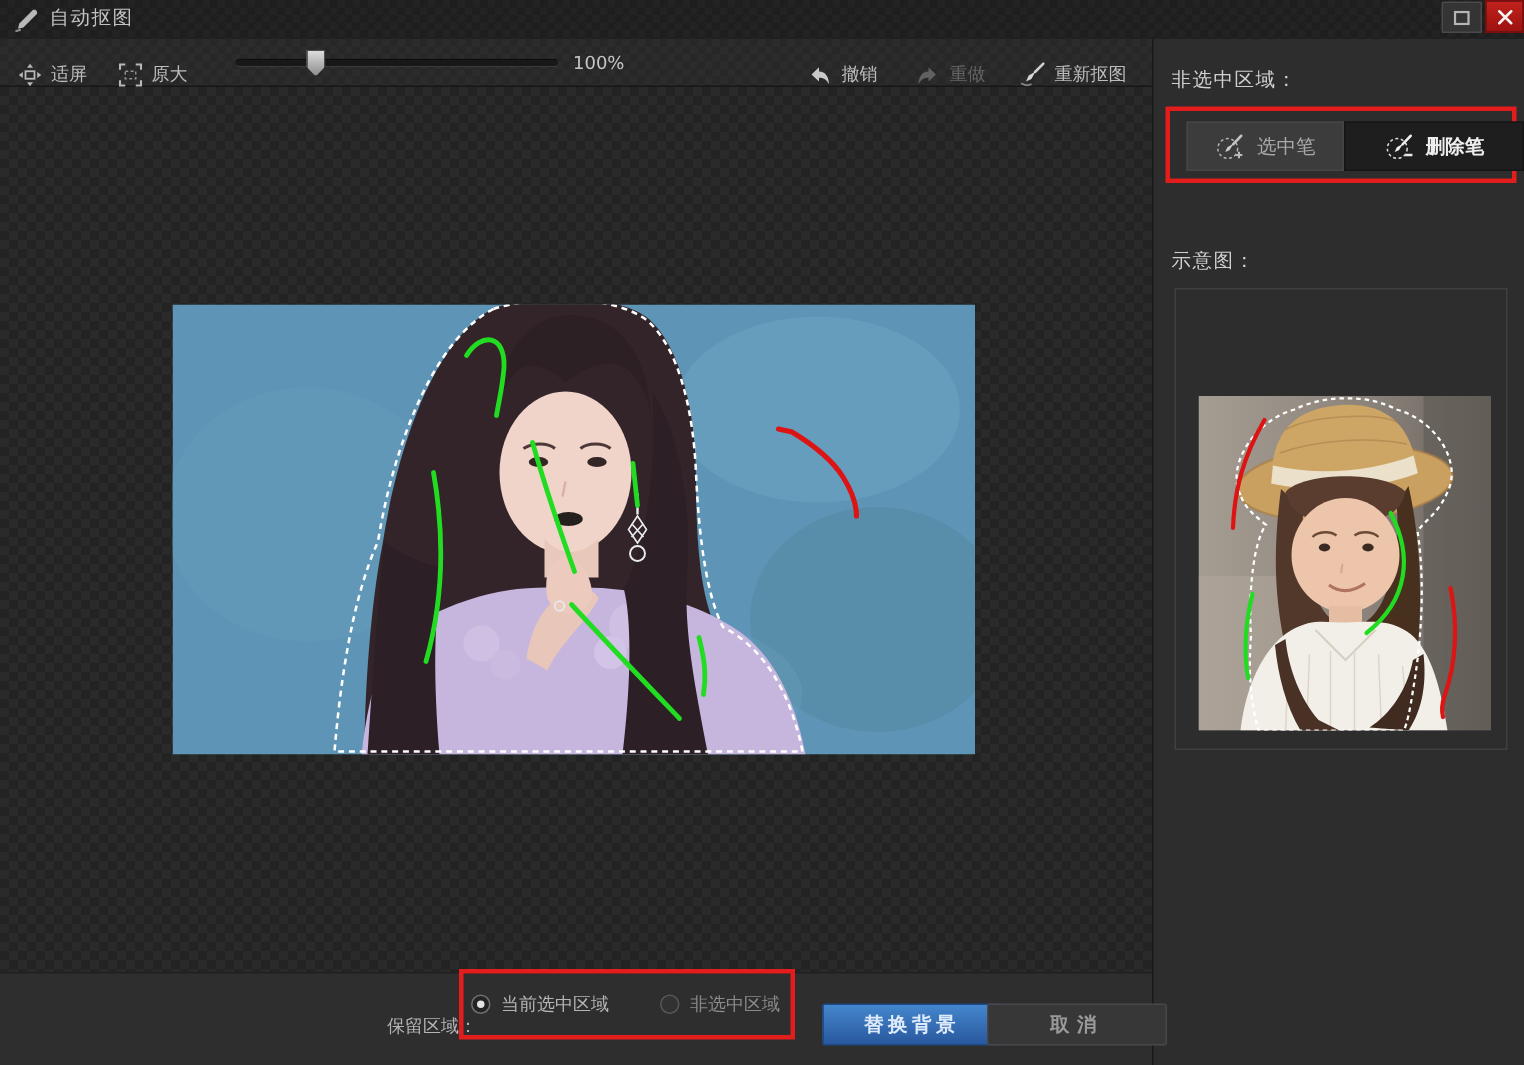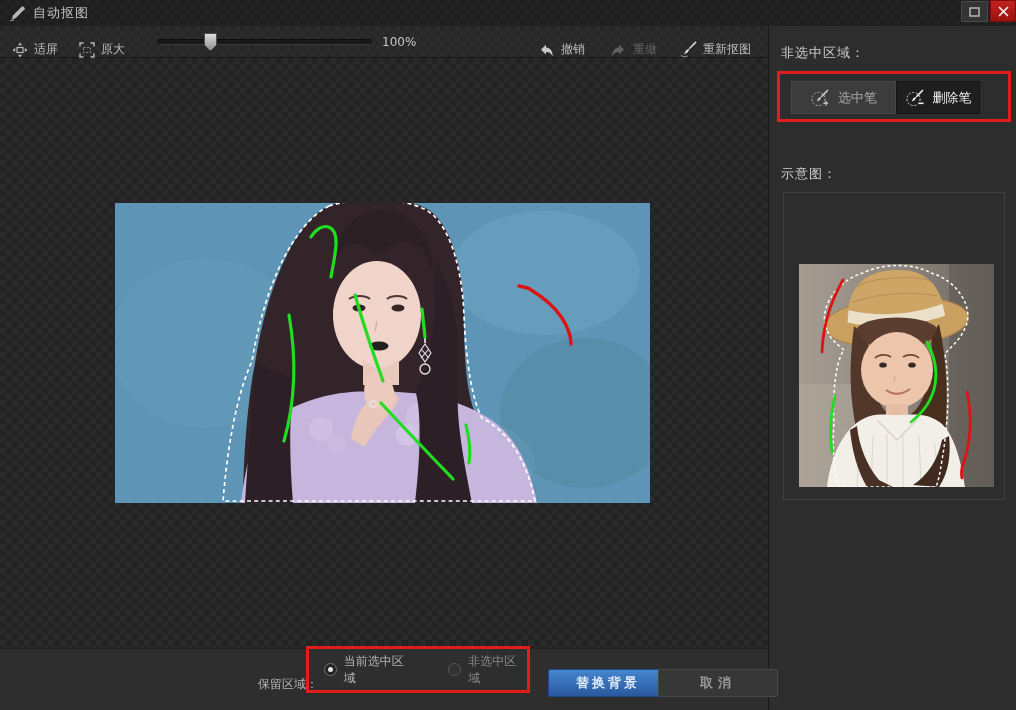--- a/index.html
+++ b/index.html
@@ -49,30 +49,30 @@
   
   .panel { position:absolute; left:768px; top:26px; width:248px; height:684px; background:#2d2d2d; border-left:1px solid #191919; }
   .sec-label { position:absolute; left:12px; font-size:13px; color:#cfcfcf; letter-spacing:1px; }
   .sec-label.brushes { top:18px; }
   .sec-label.example { top:139px; }
   .red-box { border:3px solid #e31c1c; }
   .brush-box { position:absolute; left:8px; top:45px; width:234px; height:51px;padding-left:28px; }
   .pen-btn { position:absolute; top:7px; height:33px; border:none; cursor:pointer; font-family:inherit;
     display:flex; align-items:center; justify-content:center; gap:8px; font-size:13px; }
   .pen-btn.select { left:11px; width:105px; background:#3c3c3c; color:#a9a9a9; border:1px solid #464646; }
-  .pen-btn.delete { left:116px; width:84px; background:#1e1e1e; color:#efefef; border:1px solid #151515; }
+  .pen-btn.delete { left:116px; width:120px; background:#1e1e1e; color:#efefef; border:1px solid #151515;font-weight:bold; }
   .example-box { position:absolute; left:14px; top:166px; width:222px; height:308px; border:1px solid #404040; }
   .instruction { padding:12px 13px 0 14px; font-size:12px; line-height:17px; color:#b2b2b2; }
   .example-img { position:absolute; left:15px; top:71px; width:195px; height:223px; display:block; }
 
   
   .bottombar { position:absolute; left:0; top:648px; width:768px; height:62px; background:#2e2e2e; border-top:1px solid #202020; }
   .keep-label { position:absolute; left:230px; top:27px; width:88px; text-align:right; font-size:12px; color:#b5b5b5; }
   .region-box { position:absolute; left:306px; top:-3px; width:224px; height:47px;
-    display:flex; align-items:center; padding-left:15px; gap:34px; }
+    display:flex; align-items:center; padding-left:5px; gap:34px; }
   .radio-item { display:flex; align-items:center; gap:7px; font-size:12px; color:#b5b5b5; cursor:pointer; }
   .radio-item.dim { color:#8a8a8a; }
   .radio { position:relative; width:13px; height:13px; border-radius:50%; border:1px solid #6f6f6f; background:#242424; }
   .radio.checked::after { content:""; position:absolute; left:3px; top:3px; width:5px; height:5px; border-radius:50%; background:#e4e4e4; }
   .radio.unchecked { border-color:#565656; background:#323232; }
   .btn { position:absolute; top:20px; width:120px; height:28px; font-family:inherit; font-size:13px;
     letter-spacing:3px; cursor:pointer; border-radius:2px;font-weight:bold; }
   .btn.primary { left:548px; background:linear-gradient(#4486cc,#29589e); border:1px solid #1e4a88; color:#ddeafb; }
   .btn.cancel { left:658px; background:#373737; border:1px solid #484848; color:#9a9a9a; letter-spacing:5px; }
 </style>

